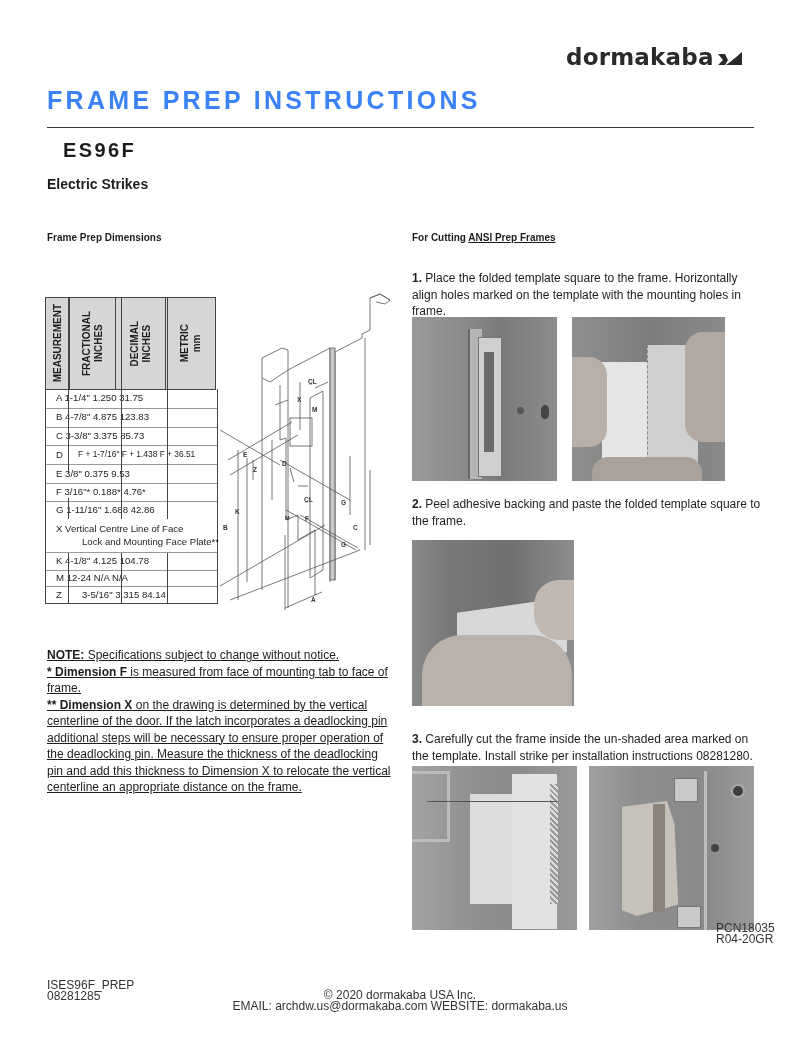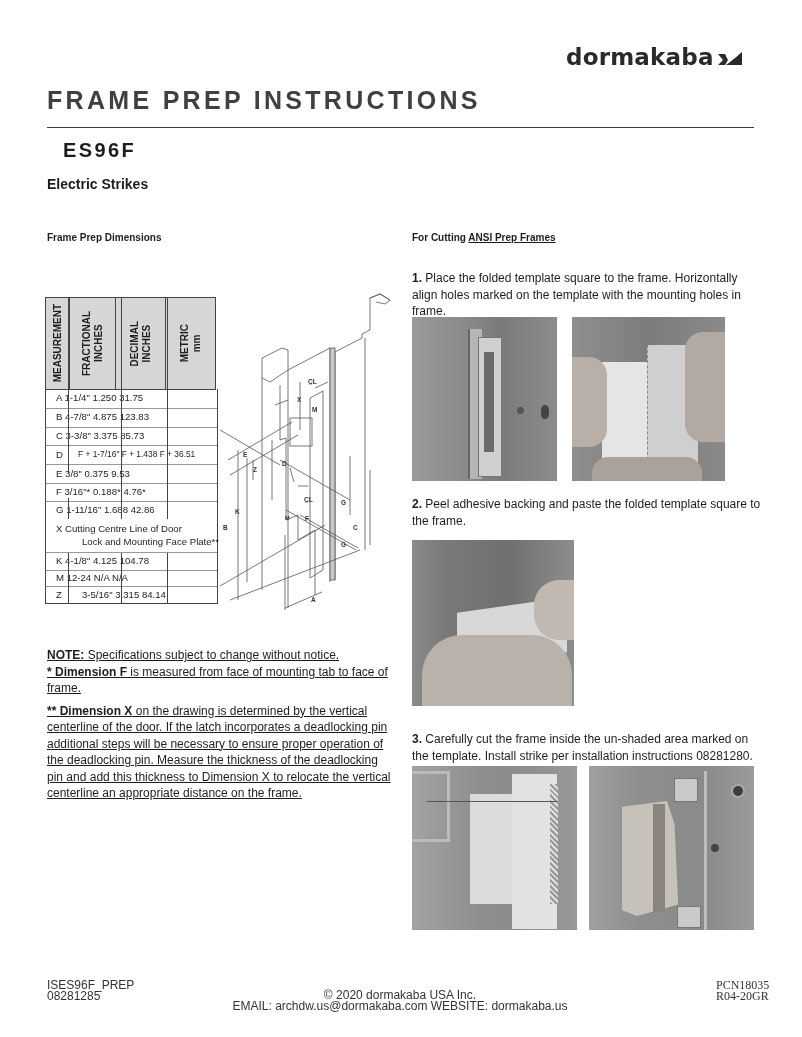--- a/index.html
+++ b/index.html
@@ -5,39 +5,39 @@
   html, body { margin:0; padding:0; background:#ffffff; }
   body { width:802px; height:1037px; position:relative; overflow:hidden;
          font-family:"Liberation Sans", sans-serif; color:#1d1d1b; }
   .abs { position:absolute; }
 
   
   .logo { left:566px; top:42px; height:30px; display:flex; align-items:center; }
   .logo-text { font-family:"DejaVu Sans", sans-serif; font-weight:bold; font-size:23px; letter-spacing:0.2px; color:#2a2a2a; }
   .logo-mark { margin-left:4px; margin-top:4px; }
 
-  .title { left:47px; top:86px; font-size:25px; font-weight:bold; letter-spacing:3.3px; color:#404040; }
+  .title { left:47px; top:86px; font-size:25px; font-weight:bold; letter-spacing:3.3px; color:#3b82f6; }
   .rule { left:47px; top:127px; width:707px; height:1px; background:#3a3a3a; }
   .model { left:63px; top:139px; font-size:20px; font-weight:bold; letter-spacing:2.4px; }
   .subtitle { left:47px; top:176px; font-size:14px; font-weight:bold; }
 
   .h2 { font-size:10px; font-weight:bold; }
   .h2 u { text-decoration:underline; }
 
   
   .dim-table { left:45px; top:297px; width:171px; border-collapse:collapse; font-size:9.5px; }
   .dim-table th { background:#d6d6d6; border:1px solid #444; height:91px; padding:0; vertical-align:middle; }
   .dim-table th .vt { writing-mode:vertical-rl; transform:rotate(180deg); font-weight:bold; font-size:10px; line-height:12px; text-align:center; white-space:pre-line; margin:0 auto; }
   .rowtxt { position:absolute; left:10px; white-space:nowrap; font-size:9.6px; }
   .colline { position:absolute; top:297px; width:1px; background:#444; height:306px; }
 
   
   .notes { left:47px; top:647px; width:345px; font-size:12px; line-height:16.5px;text-decoration:underline; }
   .notes p { margin:0; }
-  .notes .gap { margin-top:6px; }
+  .notes .gap { }
 
   .step { font-size:12px; line-height:16.5px; width:350px; }
 
   .photo { overflow:hidden; background:#8a8a8a; }
   .footer { font-size:12px; line-height:10.5px; color:#333; }
 </style>
 </head>
 <body>
 
 <div class="abs logo">
@@ -95,21 +95,21 @@
   <div style="position:absolute;left:0;top:75px;width:171px;height:19px;border-bottom:1px solid #999;">
       <span class="rowtxt" style="top:4px;">E 3/8" 0.375 9.53</span>
     </div>
   <div style="position:absolute;left:0;top:94px;width:171px;height:18px;border-bottom:1px solid #999;">
       <span class="rowtxt" style="top:3px;">F 3/16"* 0.188* 4.76*</span>
     </div>
   <div style="position:absolute;left:0;top:112px;width:171px;height:18px;border-bottom:1px solid #999;">
       <span class="rowtxt" style="top:3px;">G  1-11/16" 1.688 42.86</span>
     </div>
   <div style="position:absolute;left:0;top:130px;width:171px;height:33px;border-bottom:1px solid #999;background:#fff;z-index:2;">
-      <span class="rowtxt" style="top:4px;">X Cutting Centre Line of Door</span>
+      <span class="rowtxt" style="top:4px;">X Vertical Centre Line of Face</span>
       <span class="rowtxt" style="top:17px;left:36px;">Lock and Mounting Face Plate**</span>
     </div>
   <div style="position:absolute;left:0;top:163px;width:171px;height:18px;border-bottom:1px solid #999;">
       <span class="rowtxt" style="top:3px;">K 4-1/8" 4.125 104.78</span>
     </div>
   <div style="position:absolute;left:0;top:181px;width:171px;height:16px;border-bottom:1px solid #999;">
       <span class="rowtxt" style="top:2px;">M 12-24 N/A N/A</span>
     </div>
   <div style="position:absolute;left:0;top:197px;width:171px;height:17px;">
       <span class="rowtxt" style="top:3px;">Z</span>
@@ -242,16 +242,16 @@
 </div>
 
 <div class="abs footer" style="left:47px;top:980px;">
   <div>ISES96F_PREP</div>
   <div>08281285</div>
 </div>
 <div class="abs footer" style="left:150px;top:990px;width:500px;text-align:center;">
   <div>© 2020 dormakaba USA Inc.</div>
   <div>EMAIL: archdw.us@dormakaba.com  WEBSITE: dormakaba.us</div>
 </div>
-<div class="abs footer" style="left:716px;top:980px;font-family:Liberation Serif, serif;">
+<div class="abs footer" style="left:716px;top:923px;">
   <div>PCN18035</div>
   <div>R04-20GR</div>
 </div>
 
 </body></html>

